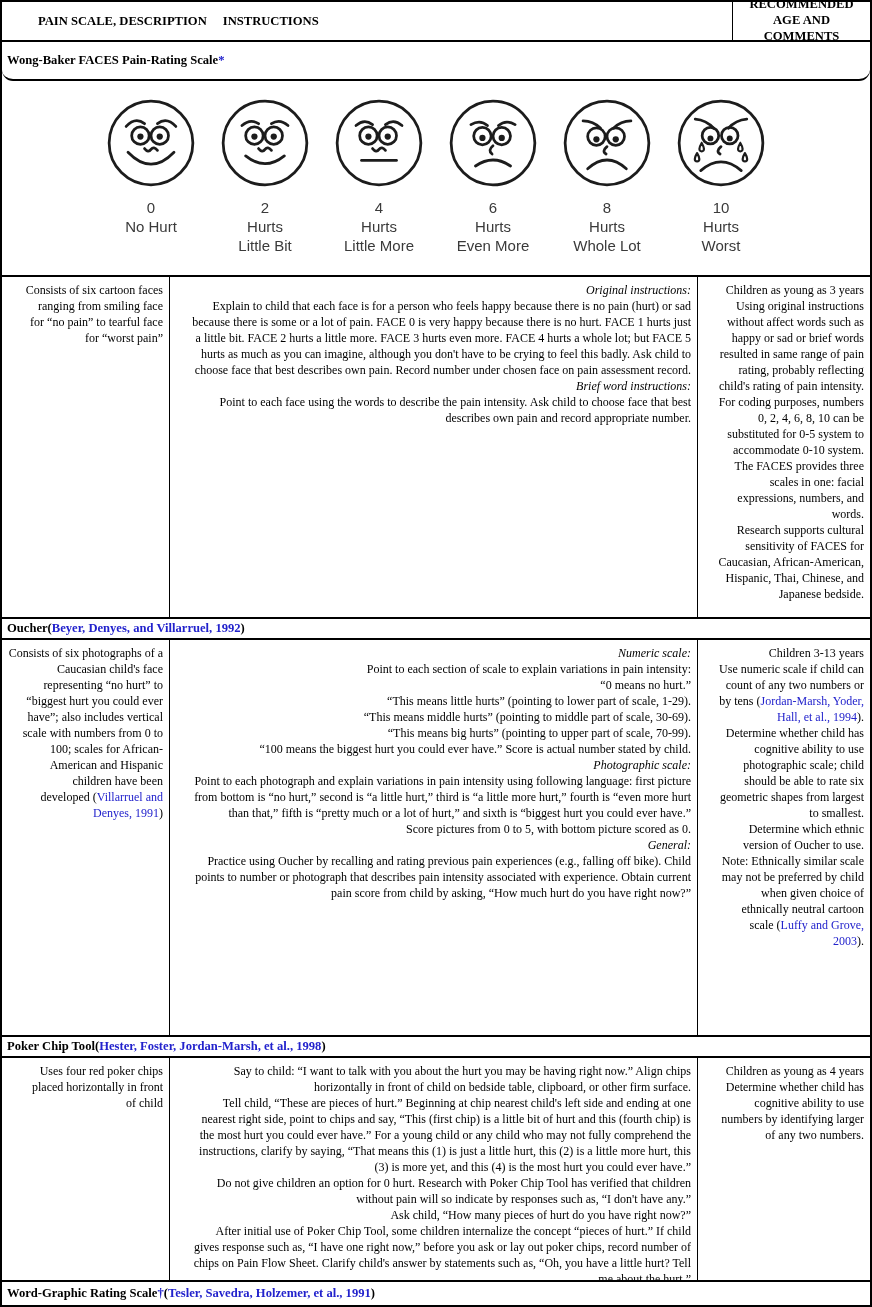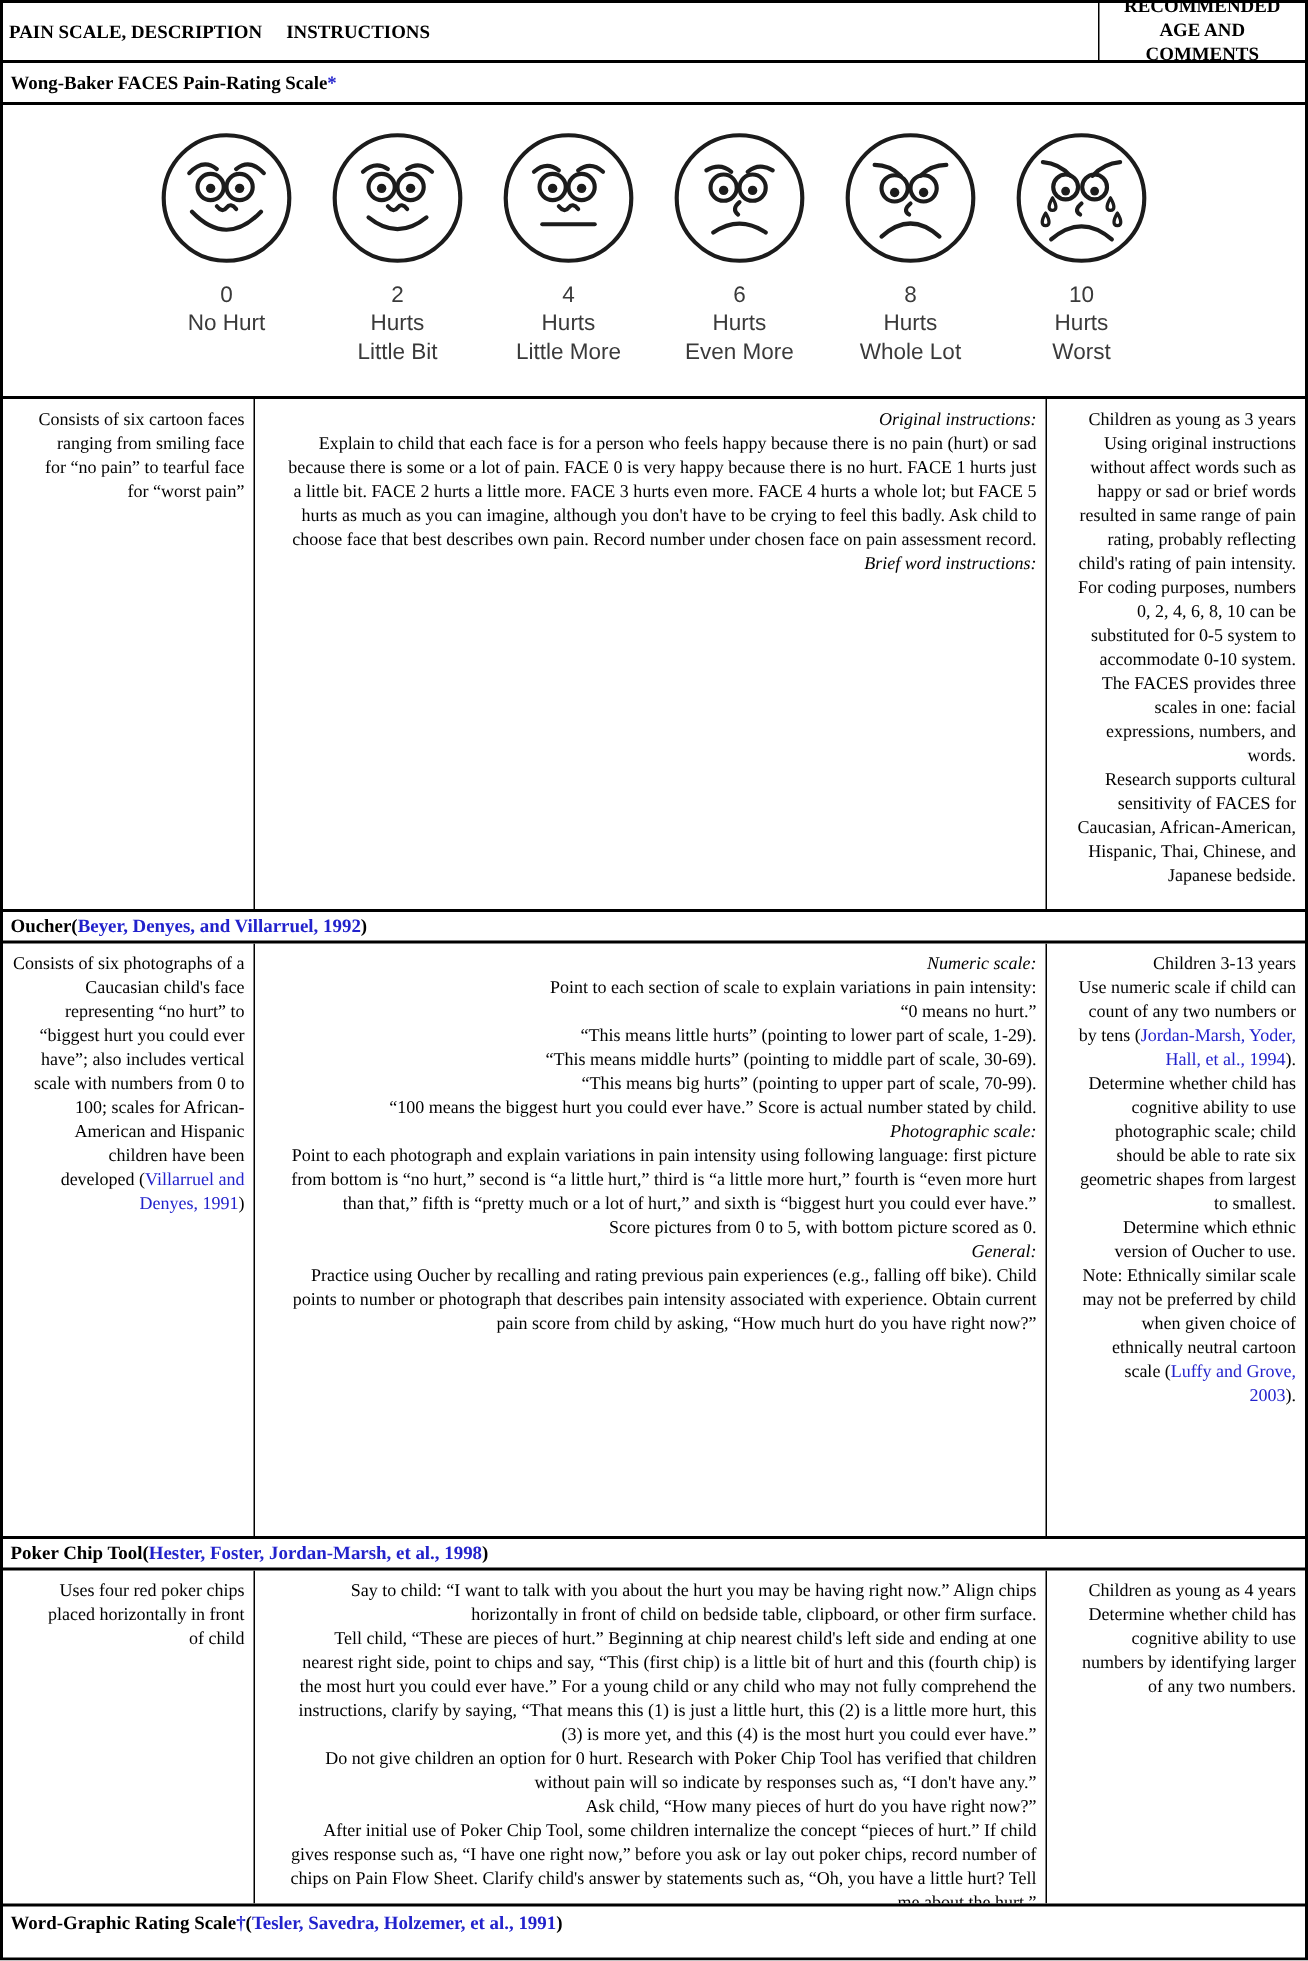--- a/index.html
+++ b/index.html
@@ -10,29 +10,29 @@
     border:2px solid #000;
     font-family:"Liberation Serif","DejaVu Serif",serif;
     color:#000;
     overflow:hidden;
   }
   .row{box-sizing:border-box;border-bottom:2px solid #000;overflow:hidden;}
   .row:last-child{border-bottom:none;}
 
   
   .hdr{height:40px;display:flex;}
-  .hdr-left{flex:1;display:flex;align-items:center;padding-left:4px;font-weight:bold;font-size:12.6px;}
+  .hdr-left{flex:1;display:flex;align-items:center;padding-left:4px;font-weight:bold;font-size:12.6px;margin-left:32px;}
   .hdr-left .h2{margin-left:16px;}
   .hdr-right{width:138px;box-sizing:border-box;border-left:1.5px solid #000;
     display:flex;align-items:center;justify-content:center;text-align:center;
     font-weight:bold;font-size:12.6px;line-height:1.25;padding:2px 6px;}
 
   
   .band{display:flex;align-items:center;padding-left:5px;font-weight:bold;font-size:12.6px;}
-  .band.b25{height:28px;}
+  .band.b25{height:39px;border-radius:11px;}
   .band.b21{height:21px;}
   .band.blast{height:22px;}
   a.ref{color:var(--link,#2222cc);text-decoration:none;cursor:pointer;font-weight:inherit;}
 
   
   .faces{height:196px;display:flex;justify-content:center;gap:22px;padding-top:16px;box-sizing:border-box;border-bottom:2px solid #000;}
   .face-item{width:92px;display:flex;flex-direction:column;align-items:center;}
   .face-item svg{width:92px;height:92px;}
   .face-item svg *{stroke:#1c1c1c;stroke-width:3;fill:none;stroke-linecap:round;}
   .face-item svg .fill{fill:#1c1c1c;stroke:none;}
@@ -193,20 +193,21 @@
   </div>
 
   <div class="row g3 h342">
     <div class="c">
       <p class="t hang">Consists of six cartoon faces ranging from smiling face for “no pain” to tearful face for “worst pain”</p>
     </div>
     <div class="c">
       <p class="t ital">Original instructions:</p>
       <p class="t ind">Explain to child that each face is for a person who feels happy because there is no pain (hurt) or sad because there is some or a lot of pain. FACE 0 is very happy because there is no hurt. FACE 1 hurts just a little bit. FACE 2 hurts a little more. FACE 3 hurts even more. FACE 4 hurts a whole lot; but FACE 5 hurts as much as you can imagine, although you don't have to be crying to feel this badly. Ask child to choose face that best describes own pain. Record number under chosen face on pain assessment record.</p>
       <p class="t ital">Brief word instructions:</p>
+      <p class="t ind">Point to each face using the words to describe the pain intensity. Ask child to choose face that best describes own pain and record appropriate number.</p>
     </div>
     <div class="c">
       <p class="t">Children as young as 3 years</p>
       <p class="t ind">Using original instructions without affect words such as happy or sad or brief words resulted in same range of pain rating, probably reflecting child's rating of pain intensity. For coding purposes, numbers 0, 2, 4, 6, 8, 10 can be substituted for 0-5 system to accommodate 0-10 system.</p>
       <p class="t ind">The FACES provides three scales in one: facial expressions, numbers, and words.</p>
       <p class="t ind">Research supports cultural sensitivity of FACES for Caucasian, African-American, Hispanic, Thai, Chinese, and Japanese bedside.</p>
     </div>
   </div>
 
   <div class="row band b21">

